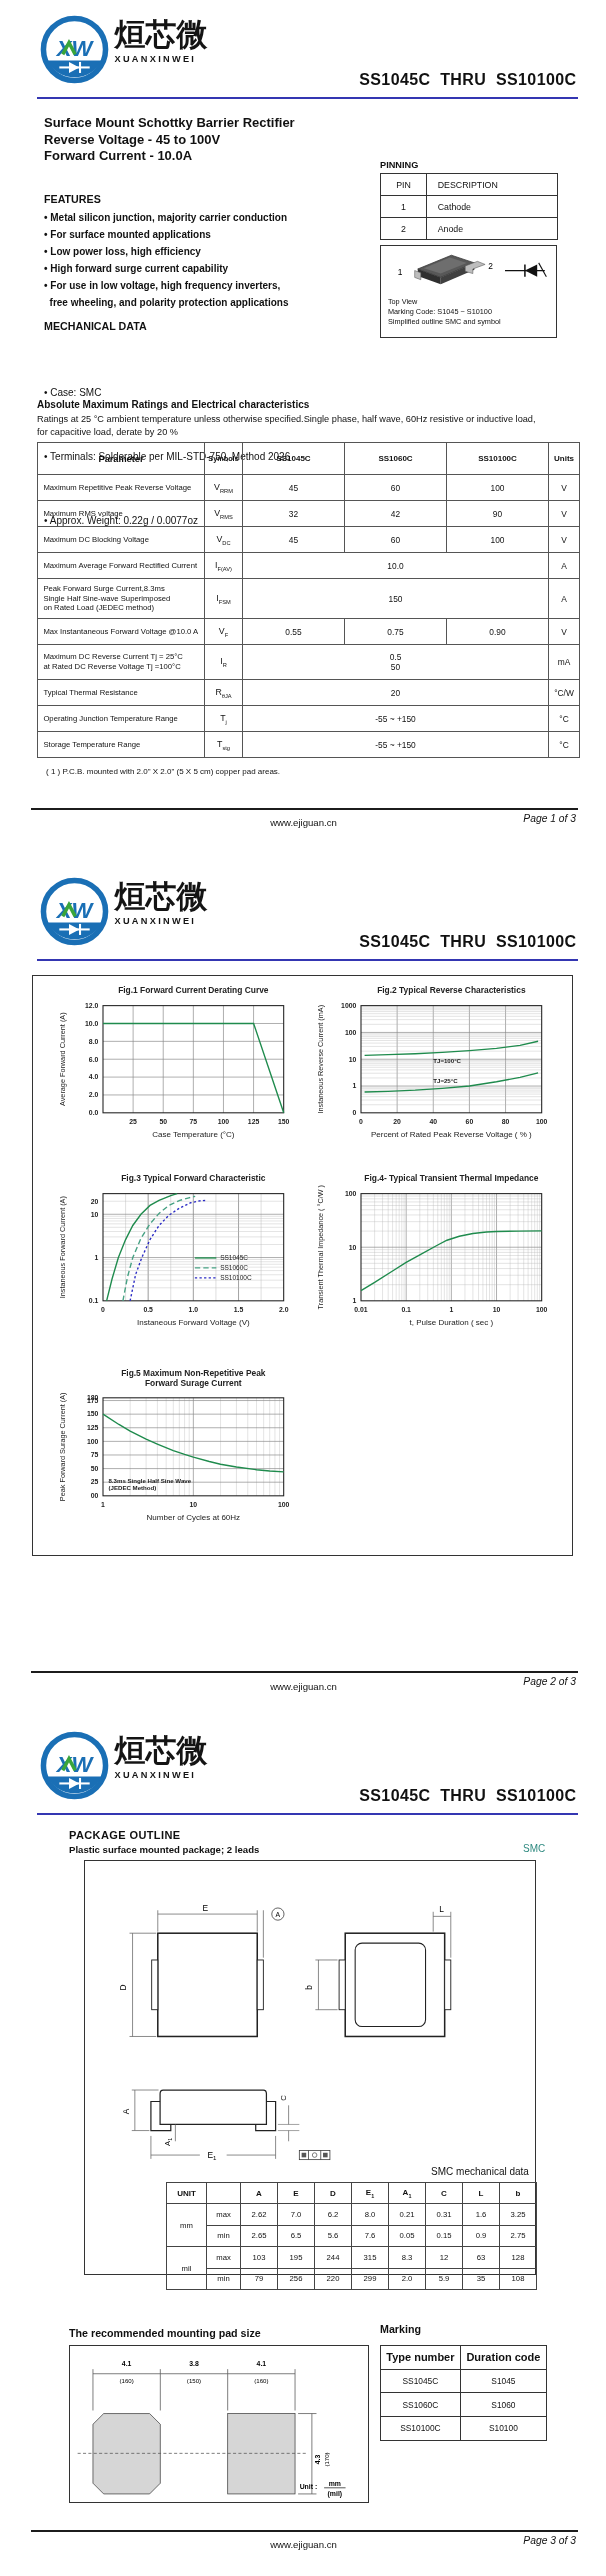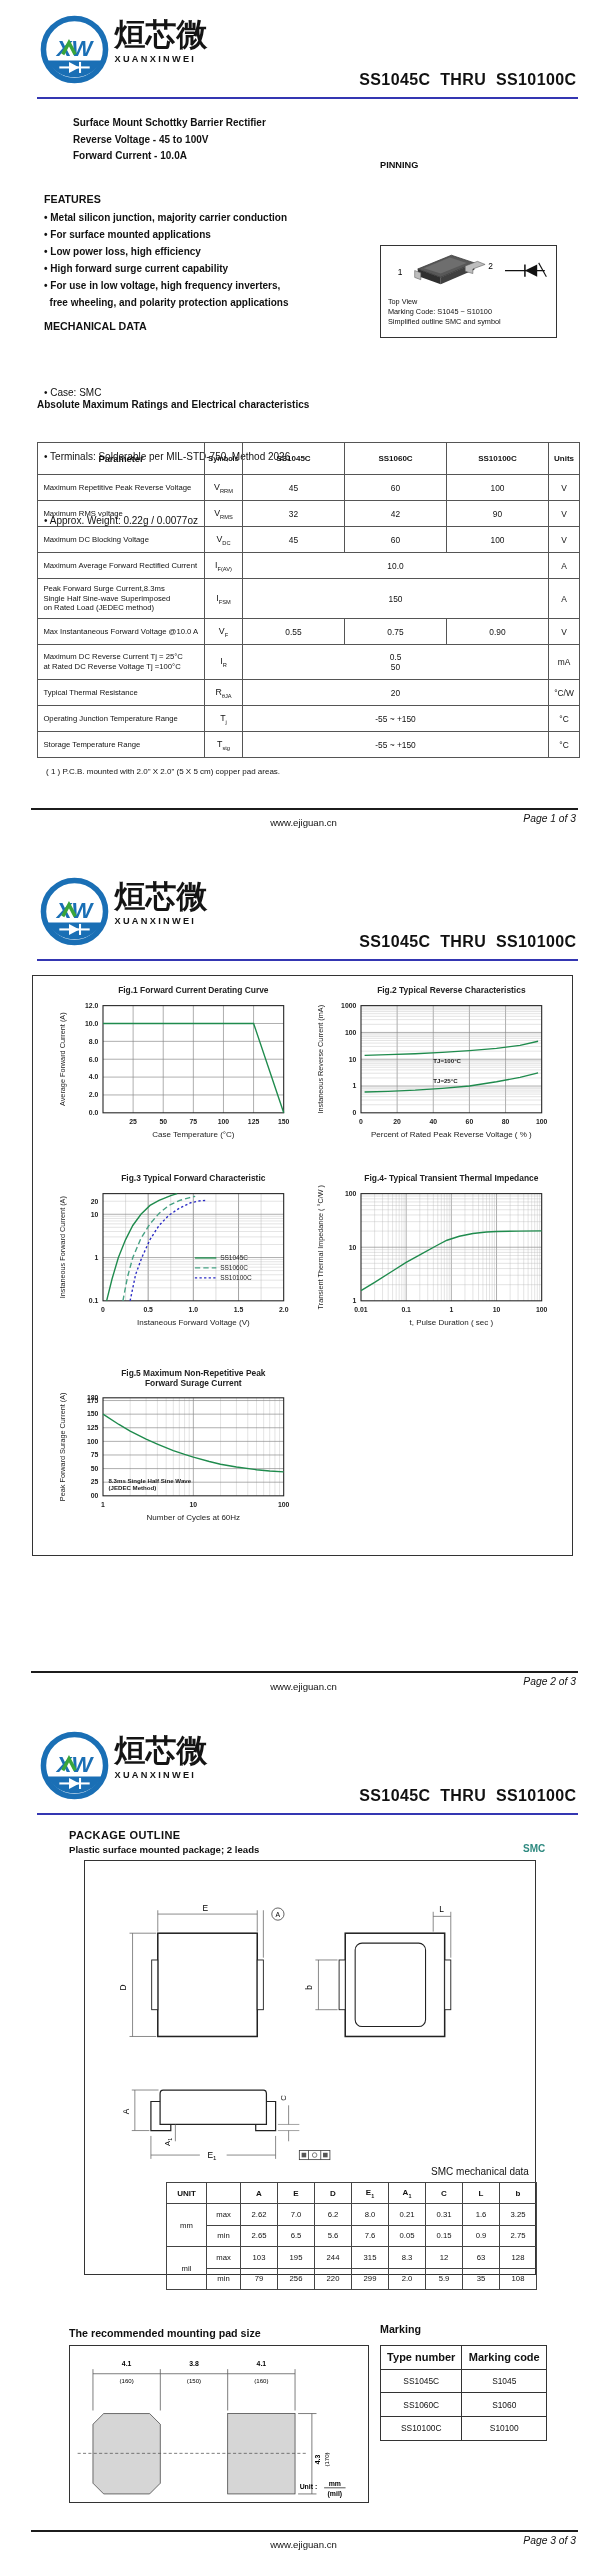--- a/index.html
+++ b/index.html
@@ -11,21 +11,21 @@
   .hdr .rule{position:absolute;left:0;right:0;bottom:0;height:2.3px;background:#3436b2;}
   .hdr .title{position:absolute;right:1.5px;bottom:10px;font-size:16px;font-weight:bold;letter-spacing:0.4px;white-space:pre;}
   .logo{position:absolute;left:3.1px;top:0;display:flex;gap:5.4px;}
   .logo-cjk{font-size:31px;font-weight:bold;line-height:40px;color:#141414;}
   .logo-en{font-size:9.2px;font-weight:bold;letter-spacing:2.3px;color:#141414;margin-top:-1.5px;}
   
   .ftr-line{position:absolute;left:31px;width:547px;height:2.3px;background:#1c1c1c;}
   .ftr-site{position:absolute;left:0;width:607px;text-align:center;font-size:9.6px;}
   .ftr-page{position:absolute;right:31px;font-size:10.3px;font-style:italic;}
   
-  .subtitle div{font-size:10px;font-weight:bold;line-height:16.5px;margin-left:29px;}
+  .subtitle div{font-size:13px;font-weight:bold;line-height:16.5px;}
   .sec-h{font-size:10.7px;font-weight:bold;}
   .feat-item{font-size:10px;font-weight:bold;line-height:17px;}
   .mech-item{font-size:10px;line-height:16px;margin-top:48px;}
   .pin-label{font-size:9.2px;font-weight:bold;}
   table{border-collapse:collapse;}
   .pin-table{width:178px;border:1.5px solid #333;font-size:8.8px;}
   .pin-table td,.pin-table th{border:0.8px solid #333;height:19px;font-weight:normal;}
   .pin-table .c0{width:43px;text-align:center;}
   .pin-table .c1{text-align:left;padding-left:10.7px;}
   .pkg-box{width:175px;height:91px;border:1.1px solid #333;}
@@ -37,21 +37,21 @@
   .ratings th{font-weight:bold;}
   .ratings .param{font-size:7.7px;text-align:left;padding-left:5.4px;line-height:9.6px;}
   .ratings .val{font-size:8.4px;text-align:center;}
   .rt-note{font-size:8px;}
   
   .figbox{width:539px;height:579px;border:1.5px solid #333;}
   .fig{width:245px;height:184px;}
   
   .po-h{font-size:11px;font-weight:bold;letter-spacing:0.4px;}
   .po-sub{font-size:9.6px;font-weight:bold;}
-  .smc-tag{font-size:10px;font-weight:bold;color:#2f8a80;}
+  .smc-tag{font-size:10px;font-weight:normal;color:#2f8a80;}
   .outline-box{width:450px;height:413px;border:1.1px solid #333;}
   .mech-cap{font-size:10px;}
   .mech-t{width:369px;border:1.1px solid #333;font-size:7.7px;table-layout:fixed;}
   .mech-t td,.mech-t th{border:0.8px solid #444;text-align:center;height:18.4px;}
   .mech-t th{font-size:8px;}
   .pad-h{font-size:10.7px;font-weight:bold;}
   .pad-box{width:298px;height:156px;border:1.5px solid #333;}
   .mark-t{width:167px;border:1.5px solid #333;font-size:8.4px;}
   .mark-t th,.mark-t td{border:0.8px solid #333;height:20.7px;text-align:center;}
   .mark-t th{font-size:11px;}
@@ -82,20 +82,38 @@
     <div class="rule"></div>
   </div>
 
   <div class="abs subtitle" style="left:44px;top:115px">
     <div>Surface Mount Schottky Barrier Rectifier</div>
     <div>Reverse Voltage - 45 to 100V</div>
     <div>Forward Current - 10.0A</div>
   </div>
 
   <div class="abs pin-label" style="left:380px;top:160px">PINNING</div>
+  <table class="pin-table abs" style="left:380px;top:173px">
+    <thead>
+        <tr>
+      <th class="c0">PIN</th>
+      <th class="c1">DESCRIPTION</th>
+    </tr>
+      </thead>
+    <tbody>
+        <tr>
+          <td class="c0">1</td>
+          <td class="c1">Cathode</td>
+        </tr>
+        <tr>
+          <td class="c0">2</td>
+          <td class="c1">Anode</td>
+        </tr>
+      </tbody>
+  </table>
 
   <div class="abs pkg-box" style="left:380px;top:245px">
     <svg width="173" height="46" viewBox="0 0 226 60">
       <text x="22" y="38" font-size="11">1</text>
       <polygon points="48,30 92,12 122,22 78,41" fill="#585858" stroke="#333" stroke-width="1"></polygon>
       <polygon points="48,30 78,41 78,50 48,39" fill="#2f2f2f"></polygon>
       <polygon points="78,41 122,22 122,31 78,50" fill="#404040"></polygon>
       <polygon points="56,29 90,15 112,22 78,36" fill="#6e6e6e"></polygon>
       <polygon points="110,26 126,20 136,24 120,30 120,36 110,33" fill="#bdbdbd" stroke="#555" stroke-width=".7"></polygon>
       <polygon points="44,32 52,35 52,44 44,41" fill="#bdbdbd" stroke="#555" stroke-width=".7"></polygon>
@@ -125,20 +143,24 @@
     </div>
 
   <div class="abs sec-h" style="left:44px;top:320px">MECHANICAL DATA</div>
   <div class="abs" style="left:44px;top:337px">
       <div class="mech-item">• Case: SMC</div>
       <div class="mech-item">• Terminals: Solderable per MIL-STD-750, Method 2026</div>
       <div class="mech-item">• Approx. Weight:  0.22g / 0.0077oz</div>
     </div>
 
   <div class="abs rt-heading" style="left:37px;top:399px">Absolute Maximum Ratings and Electrical characteristics</div>
+  <div class="abs rt-desc" style="left:37px;top:413px">
+    <div>Ratings at 25 °C ambient temperature unless otherwise specified.Single phase, half wave, 60Hz resistive or inductive load,</div>
+    <div>for capacitive load, derate by 20 %</div>
+  </div>
 
   <div class="abs" style="left:37px;top:442px">
       <table class="ratings">
         <colgroup>
           <col style="width: 167px;">
           <col style="width: 38px;">
           <col style="width: 102px;">
           <col style="width: 102px;">
           <col style="width: 102px;">
           <col style="width: 31px;">
@@ -747,21 +769,21 @@
       <text x="346" y="182" font-size="9" font-weight="bold" text-anchor="middle">mm</text>
       <line x1="332" y1="185" x2="360" y2="185" stroke="#222" stroke-width="1"></line>
       <text x="346" y="196" font-size="9" font-weight="bold" text-anchor="middle">(mil)</text>
     </svg>
   </div>
 
   <table class="mark-t abs" style="left:380px;top:2345px">
     <thead>
         <tr>
       <th>Type number</th>
-      <th>Marking code</th>
+      <th>Duration code</th>
     </tr>
       </thead>
     <tbody>
         <tr>
           <td>SS1045C</td>
           <td>S1045</td>
         </tr>
         <tr>
           <td>SS1060C</td>
           <td>S1060</td>

